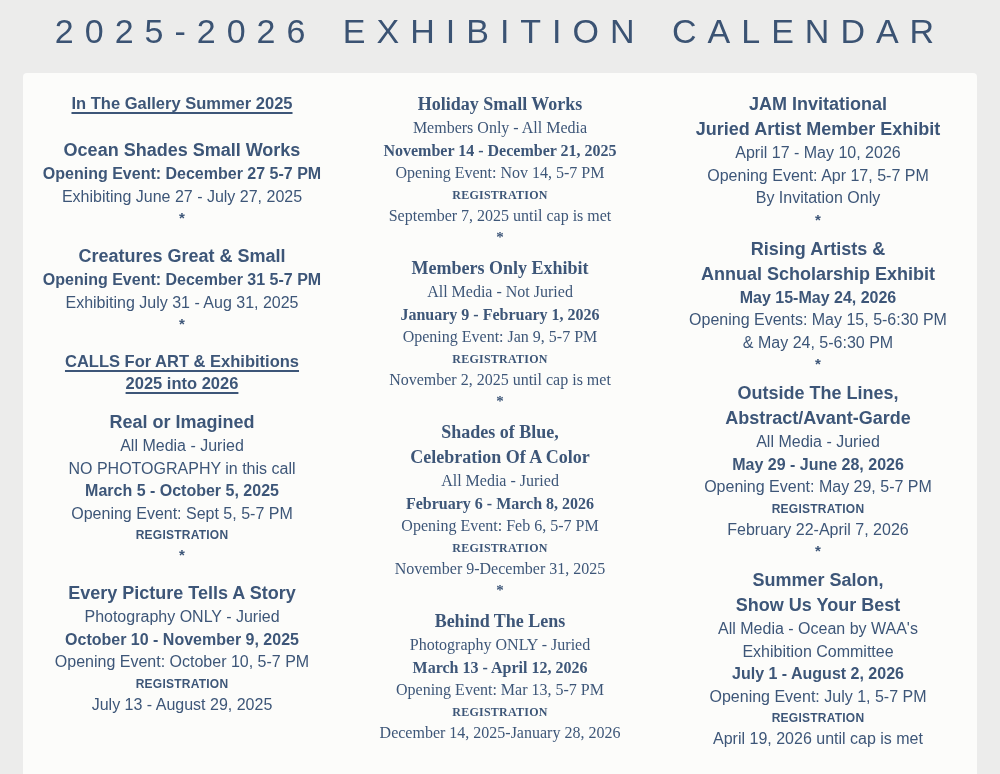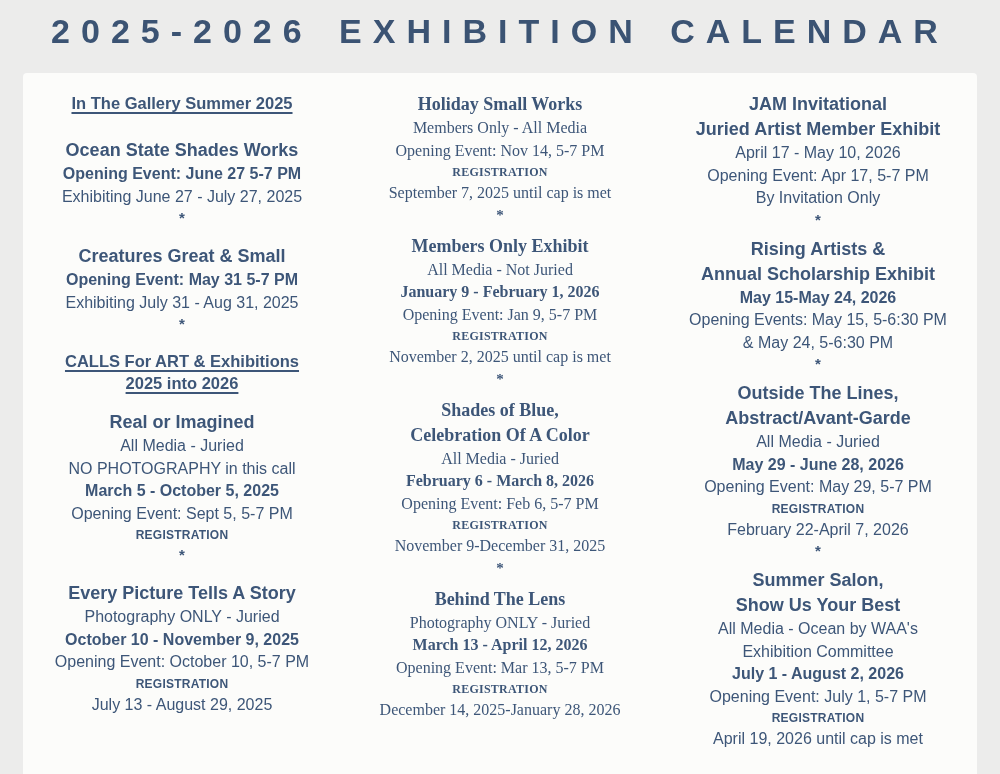--- a/index.html
+++ b/index.html
@@ -15,21 +15,21 @@
     font-family:"Liberation Sans","DejaVu Sans",sans-serif;
     color:var(--text);
     overflow:hidden;
     position:relative;
   }
   .page-title{
     position:absolute;
     top:0;left:0;right:0;height:62px;
     display:flex;align-items:center;justify-content:center;
     font-size:34px;
-    font-weight:700;
+    font-weight:400;
     letter-spacing:11px;
     word-spacing:6px;
     color:var(--heading);
     white-space:nowrap;
   }
   .panel{
     position:absolute;
     left:23px;top:73px;
     width:954px;height:708px;
     background:var(--panel);
@@ -68,28 +68,28 @@
 <body>
 
 <div class="page-title">2025-2026 EXHIBITION CALENDAR</div>
 
 <div class="panel">
   <div class="column" data-col="0">
       <div class="section">
         <div class="line ln-heading">In The Gallery Summer 2025</div>
       </div>
       <div class="section">
-        <div class="line ln-title">Ocean State Shades Works</div>
-        <div class="line ln-bold">Opening Event: June 27 5-7 PM</div>
+        <div class="line ln-title">Ocean Shades Small Works</div>
+        <div class="line ln-bold">Opening Event: December 27 5-7 PM</div>
         <div class="line ln-regular">Exhibiting June 27 - July 27, 2025</div>
         <div class="line ln-star">*</div>
       </div>
       <div class="section">
         <div class="line ln-title">Creatures Great &amp; Small</div>
-        <div class="line ln-bold">Opening Event: May 31 5-7 PM</div>
+        <div class="line ln-bold">Opening Event: December 31 5-7 PM</div>
         <div class="line ln-regular">Exhibiting July 31 - Aug 31, 2025</div>
         <div class="line ln-star">*</div>
       </div>
       <div class="section">
         <div class="line ln-heading">CALLS For ART &amp; Exhibitions</div>
         <div class="line ln-heading">2025 into 2026</div>
       </div>
       <div class="section">
         <div class="line ln-title">Real or Imagined</div>
         <div class="line ln-regular">All Media - Juried</div>
@@ -105,20 +105,21 @@
         <div class="line ln-bold">October 10 - November 9, 2025</div>
         <div class="line ln-regular">Opening Event: October 10, 5-7 PM</div>
         <div class="line ln-small">REGISTRATION</div>
         <div class="line ln-regular">July 13 - August 29, 2025</div>
       </div>
     </div>
   <div class="column" data-col="1">
       <div class="section">
         <div class="line ln-title">Holiday Small Works</div>
         <div class="line ln-regular">Members Only - All Media</div>
+        <div class="line ln-bold">November 14 - December 21, 2025</div>
         <div class="line ln-regular">Opening Event: Nov 14, 5-7 PM</div>
         <div class="line ln-small">REGISTRATION</div>
         <div class="line ln-regular">September 7, 2025 until cap is met</div>
         <div class="line ln-star">*</div>
       </div>
       <div class="section">
         <div class="line ln-title">Members Only Exhibit</div>
         <div class="line ln-regular">All Media - Not Juried</div>
         <div class="line ln-bold">January 9 - February 1, 2026</div>
         <div class="line ln-regular">Opening Event: Jan 9, 5-7 PM</div>

